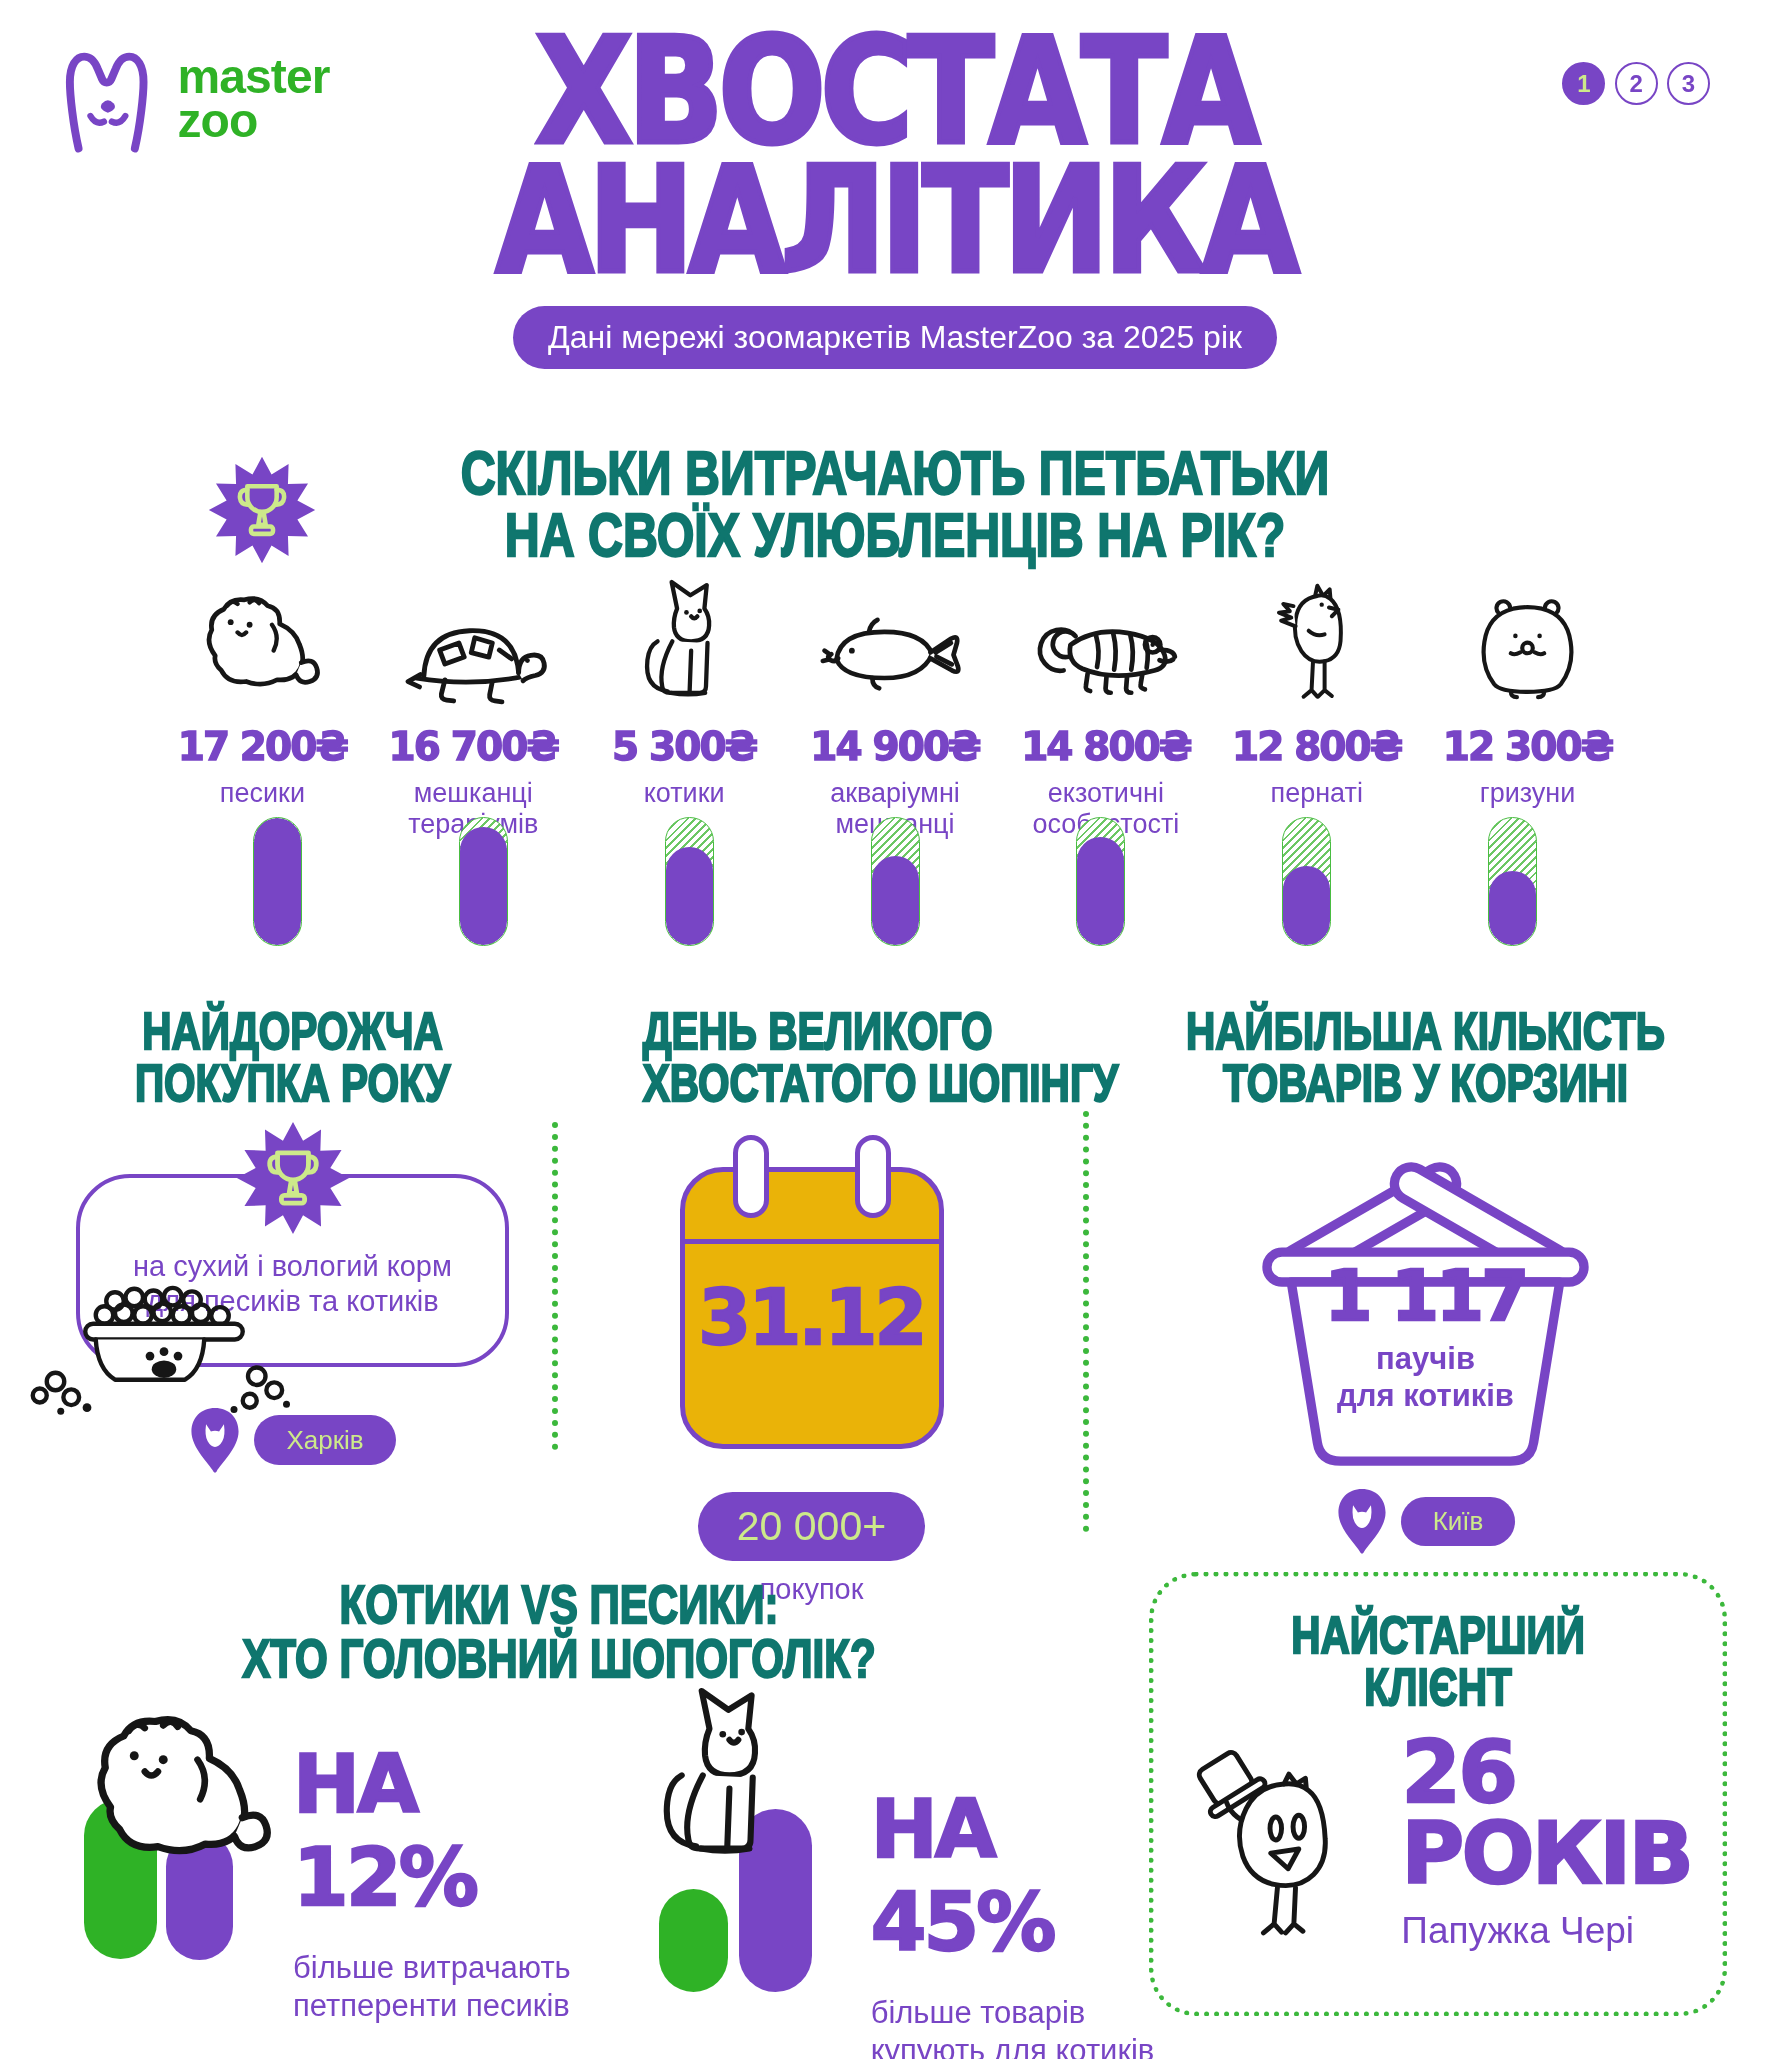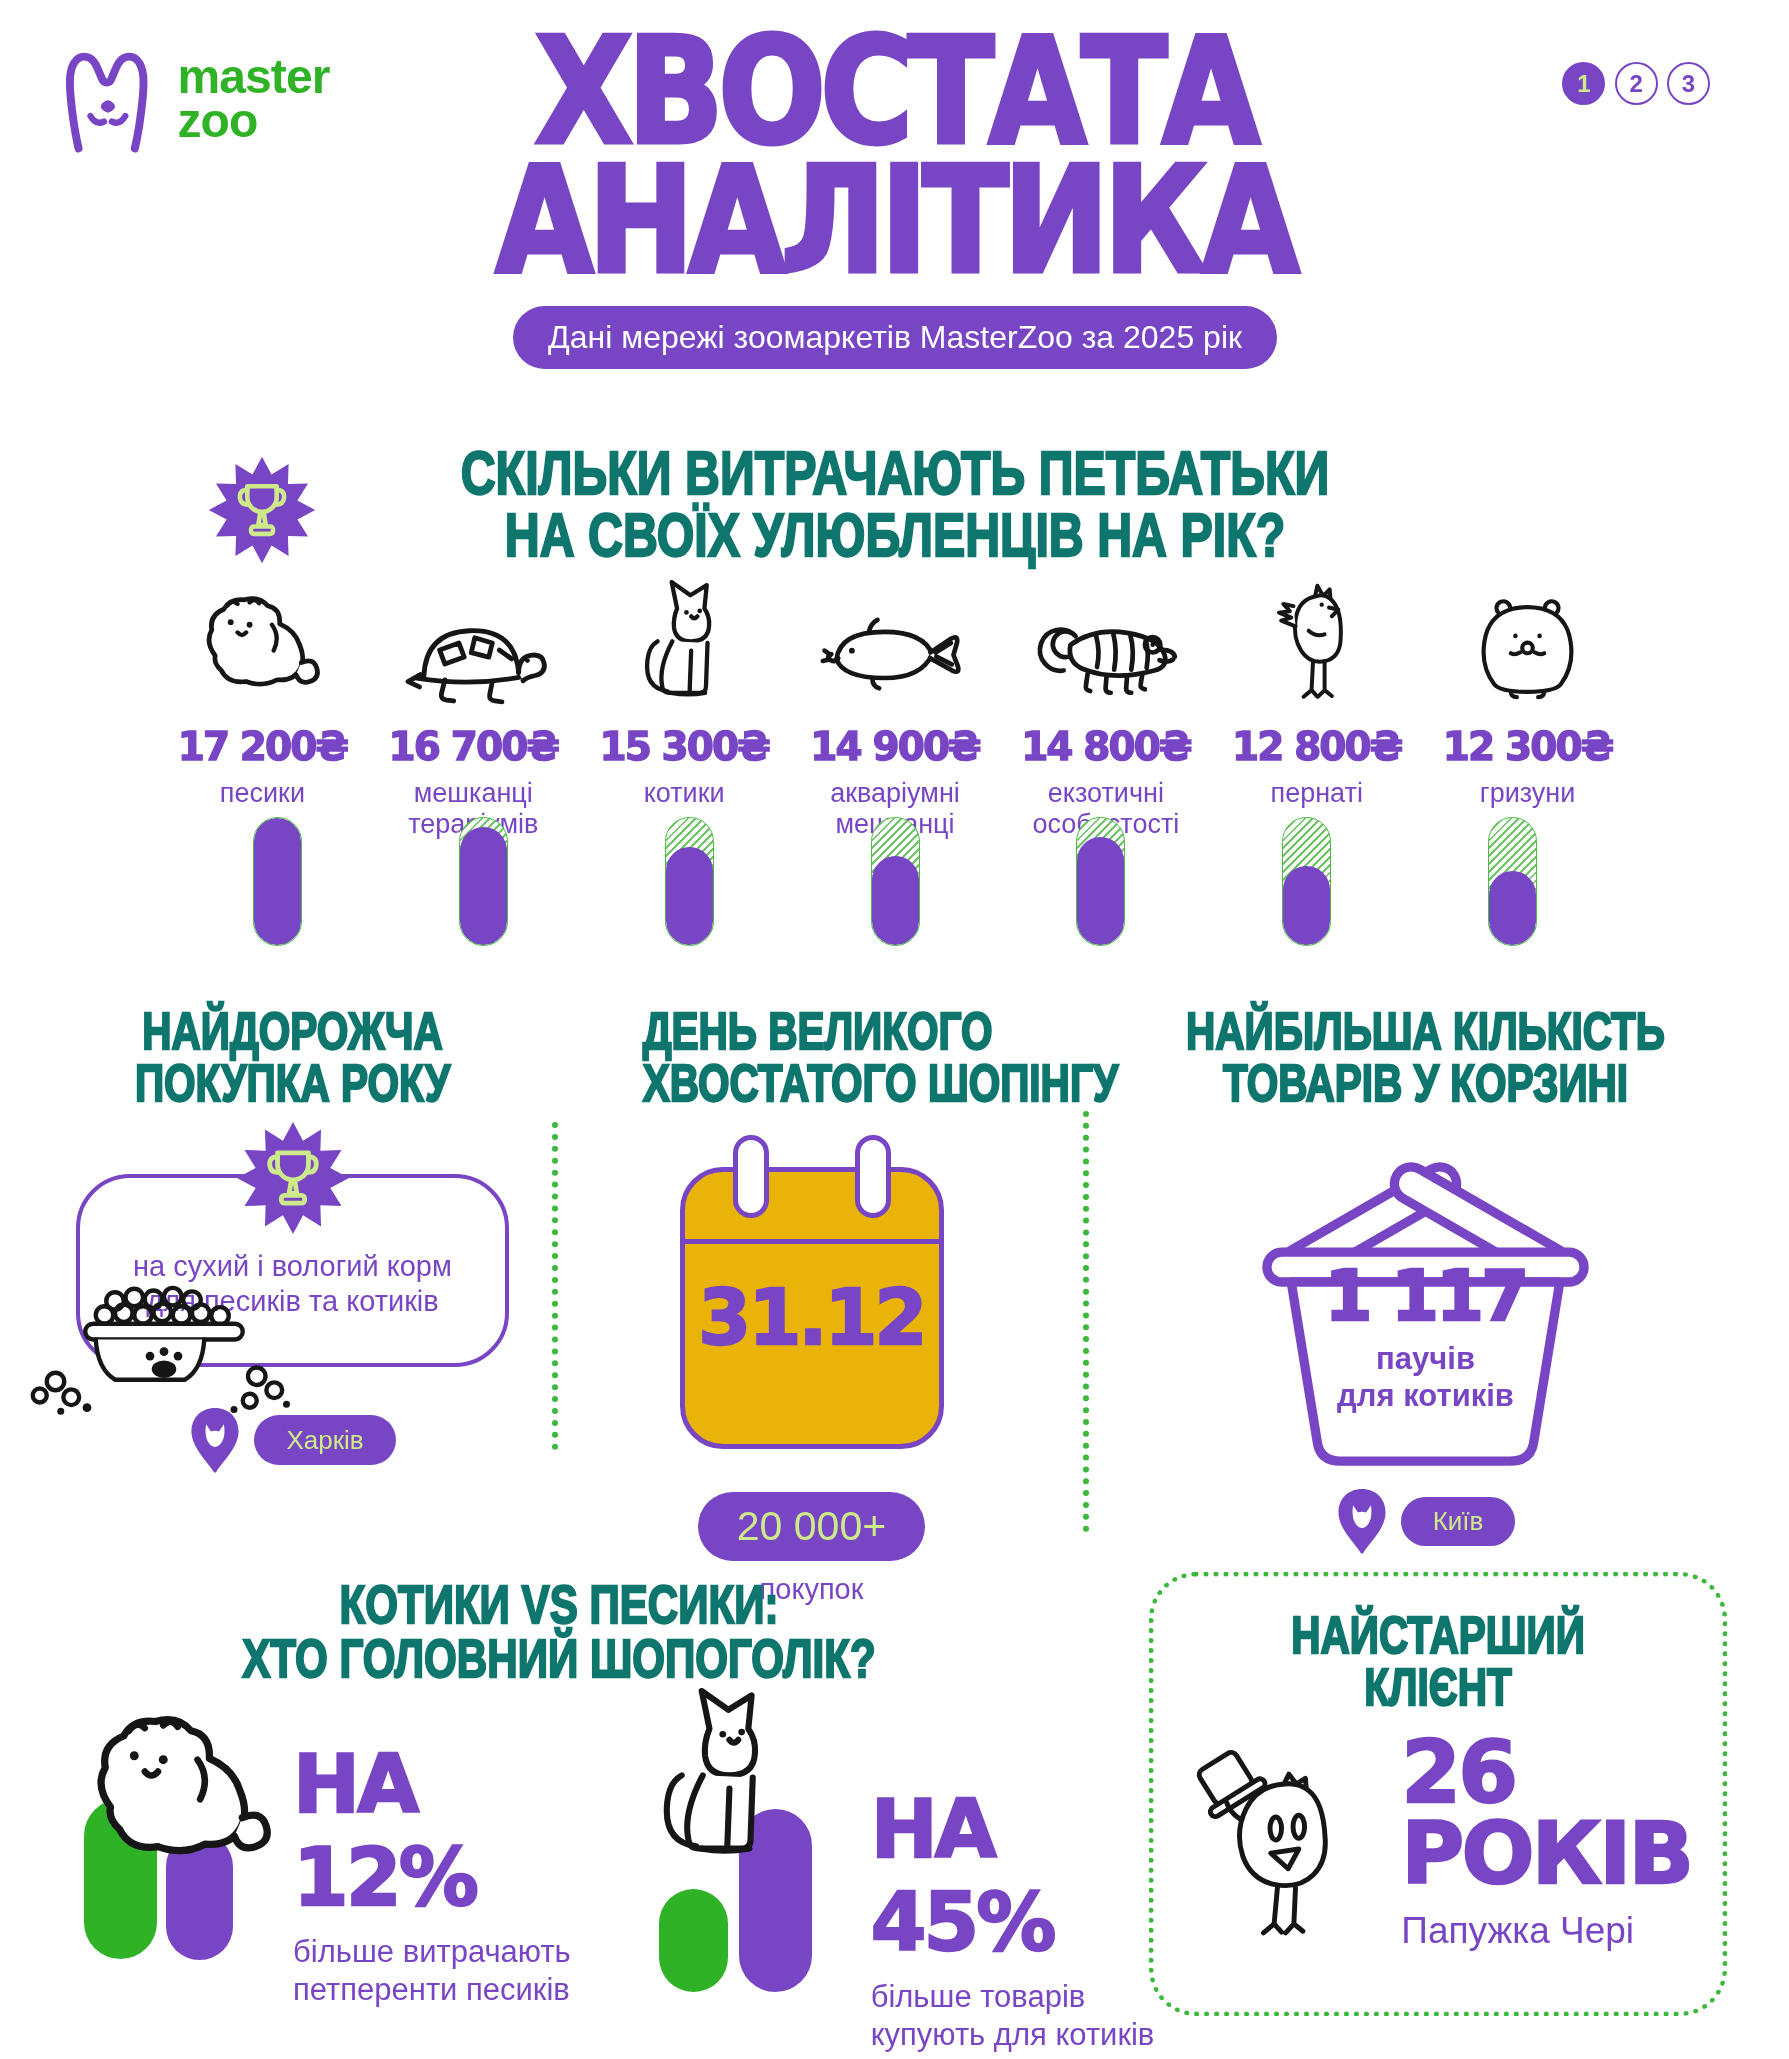--- a/index.html
+++ b/index.html
@@ -82,21 +82,21 @@
   .cap.p{background:#7845C5;}
   .dogcap-g{left:18.6px;top:132px;width:73px;height:160px;}
   .dogcap-p{left:101px;top:166px;width:67px;height:127px;}
   .catcap-g{left:20.5px;top:222px;width:69px;height:103px;}
   .catcap-p{left:101px;top:142px;width:73px;height:183px;}
   .dogart{position:absolute;left:5.6px;top:24px;}
   .catart{position:absolute;left:-3.7px;top:5.6px;}
   .stattext{text-align:left;padding-top:71px;}
   .stattext.catst{padding-top:116px;}
   .statvalue{font-size:80px;}
-  .statdesc{font-size:31px;line-height:1.22;margin-top:9px;color:#7845C5;}
+  .statdesc{font-size:31px;line-height:1.22;margin-top:25px;color:#7845C5;}
   .oldbox{position:absolute;left:1149px;top:1572px;width:578px;height:444px;box-sizing:border-box;
           border:5.6px dotted #3CB83C;border-radius:47px;text-align:center;padding-top:32px;}
   .oldhead{font-size:52px;}
   .oldrow{margin-top:18.6px;display:flex;justify-content:center;align-items:center;gap:18.6px;}
   .agecol{text-align:left;}
   .ageline{display:block;font-size:86px;line-height:0.95;}
   .oldname{font-size:37px;margin-top:15px;color:#7845C5;}
   svg{display:block;}
 </style>
 </head>
@@ -283,21 +283,21 @@
       <div class="petprice">16 700₴</div>
       <div class="petlabel ml">мешканці
 тераріумів</div>
     </div>
     <div class="petcol">
       <div class="peticonbox">
           <svg width="121" height="140" viewBox="0 0 155 178">
             <use href="#sym-cat"></use>
           </svg>
         </div>
-      <div class="petprice">15 300₴</div>
+      <div class="petprice">5 300₴</div>
       <div class="petlabel ml">котики</div>
     </div>
     <div class="petcol">
       <div class="peticonbox">
           <svg width="158" height="103" viewBox="0 0 185 120">
             <use href="#sym-fish"></use>
           </svg>
         </div>
       <div class="petprice">14 900₴</div>
       <div class="petlabel ml">акваріумні

